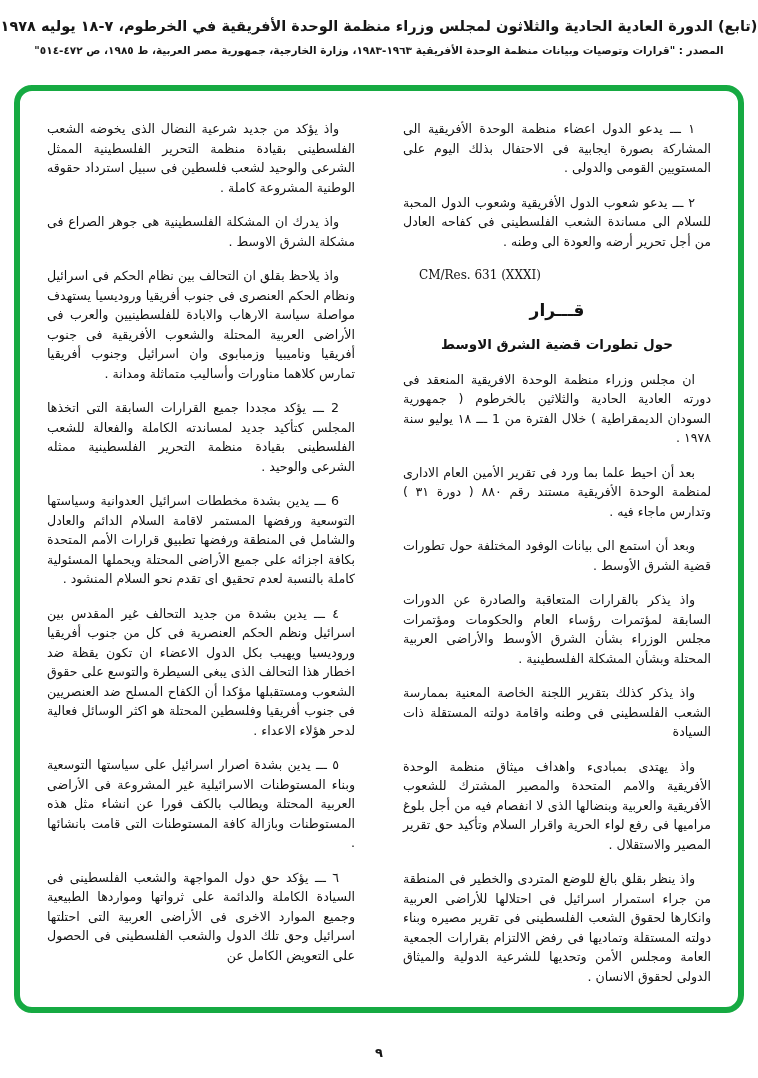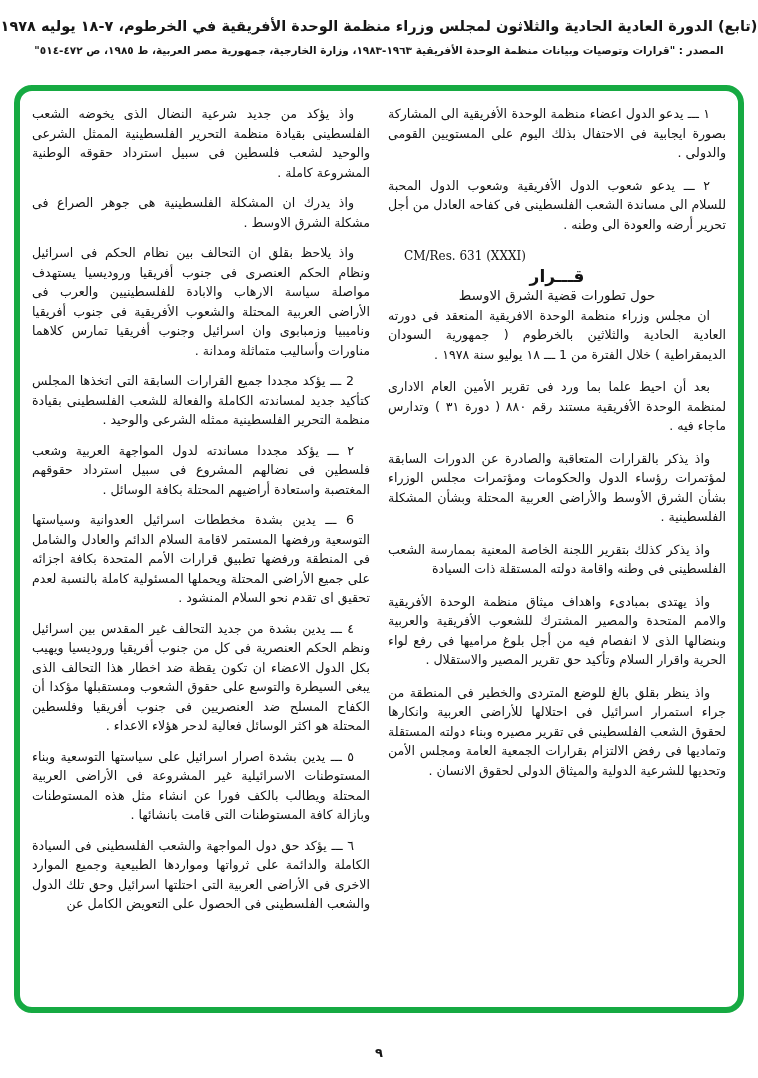--- a/index.html
+++ b/index.html
@@ -51,21 +51,21 @@
   }
   .col {
     flex: 1 1 0;
     direction: rtl;
     text-align: justify;
     font-size: 12.6px;
     line-height: 19.5px;
     color: #131313;
   }
   .col p {
-    margin: 0;
+    margin: 15px;
     text-indent: 16px;
   }
   .col-right p.para { margin-bottom: 13px; }
   .col-left  p.para { margin-bottom: 11px; }
   .res-ref {
     direction: ltr;
     text-align: left;
     font-family: "DejaVu Serif", serif;
     font-size: 12px;
     margin: 16px 0 16px 0;
@@ -74,21 +74,21 @@
   }
   .res-heading {
     text-align: center;
     font-weight: bold;
     font-size: 17px;
     margin: 0 0 10px 0;
     text-indent: 0 !important;
   }
   .res-subheading {
     text-align: center;
-    font-weight: normal;
+    font-weight: bold;
     font-size: 13.5px;
     margin: 0 0 16px 0;
     text-indent: 0 !important;
   }
   .page-number {
     position: absolute;
     left: 0; bottom: 18px;
     width: 100%;
     text-align: center;
     font-size: 13px;
@@ -111,32 +111,32 @@
       <div class="col col-right">
         <p class="para">١ ـــ يدعو الدول اعضاء منظمة الوحدة الأفريقية الى المشاركة بصورة ايجابية فى الاحتفال بذلك اليوم على المستويين القومى والدولى .</p>
         <p class="para">٢ ـــ يدعو شعوب الدول الأفريقية وشعوب الدول المحبة للسلام الى مساندة الشعب الفلسطينى فى كفاحه العادل من أجل تحرير أرضه والعودة الى وطنه .</p>
 
         <p class="res-ref">CM/Res. 631 (XXXI)</p>
         <p class="res-heading">قـــرار</p>
         <p class="res-subheading">حول تطورات قضية الشرق الاوسط</p>
 
         <p class="para">ان مجلس وزراء منظمة الوحدة الافريقية المنعقد فى دورته العادية الحادية والثلاثين بالخرطوم ( جمهورية السودان الديمقراطية ) خلال الفترة من 1 ـــ ١٨ يوليو سنة ١٩٧٨ .</p>
         <p class="para">بعد أن احيط علما بما ورد فى تقرير الأمين العام الادارى لمنظمة الوحدة الأفريقية مستند رقم ٨٨٠ ( دورة ٣١ ) وتدارس ماجاء فيه .</p>
-        <p class="para">واذ يذكر بالقرارات المتعاقبة والصادرة عن الدورات السابقة لمؤتمرات رؤساء الدول والحكومات ومؤتمرات مجلس الوزراء بشأن الشرق الأوسط والأراضى العربية المحتلة وبشأن المشكلة الفلسطينية .</p>
+        <p class="para">وبعد أن استمع الى بيانات الوفود المختلفة حول تطورات قضية الشرق الأوسط .</p>
+        <p class="para">واذ يذكر بالقرارات المتعاقبة والصادرة عن الدورات السابقة لمؤتمرات رؤساء العام والحكومات ومؤتمرات مجلس الوزراء بشأن الشرق الأوسط والأراضى العربية المحتلة وبشأن المشكلة الفلسطينية .</p>
         <p class="para">واذ يذكر كذلك بتقرير اللجنة الخاصة المعنية بممارسة الشعب الفلسطينى فى وطنه واقامة دولته المستقلة ذات السيادة</p>
         <p class="para">واذ يهتدى بمبادىء واهداف ميثاق منظمة الوحدة الأفريقية والامم المتحدة والمصير المشترك للشعوب الأفريقية والعربية وبنضالها الذى لا انفصام فيه من أجل بلوغ مراميها فى رفع لواء الحرية واقرار السلام وتأكيد حق تقرير المصير والاستقلال .</p>
         <p class="para">واذ ينظر بقلق بالغ للوضع المتردى والخطير فى المنطقة من جراء استمرار اسرائيل فى احتلالها للأراضى العربية وانكارها لحقوق الشعب الفلسطينى فى تقرير مصيره وبناء دولته المستقلة وتماديها فى رفض الالتزام بقرارات الجمعية العامة ومجلس الأمن وتحديها للشرعية الدولية والميثاق الدولى لحقوق الانسان .</p>
       </div>
 
       <div class="col col-left">
         <p class="para">واذ يؤكد من جديد شرعية النضال الذى يخوضه الشعب الفلسطينى بقيادة منظمة التحرير الفلسطينية الممثل الشرعى والوحيد لشعب فلسطين فى سبيل استرداد حقوقه الوطنية المشروعة كاملة .</p>
         <p class="para">واذ يدرك ان المشكلة الفلسطينية هى جوهر الصراع فى مشكلة الشرق الاوسط .</p>
         <p class="para">واذ يلاحظ بقلق ان التحالف بين نظام الحكم فى اسرائيل ونظام الحكم العنصرى فى جنوب أفريقيا وروديسيا يستهدف مواصلة سياسة الارهاب والابادة للفلسطينيين والعرب فى الأراضى العربية المحتلة والشعوب الأفريقية فى جنوب أفريقيا وناميبيا وزمبابوى وان اسرائيل وجنوب أفريقيا تمارس كلاهما مناورات وأساليب متماثلة ومدانة .</p>
         <p class="para">2 ـــ يؤكد مجددا جميع القرارات السابقة التى اتخذها المجلس كتأكيد جديد لمساندته الكاملة والفعالة للشعب الفلسطينى بقيادة منظمة التحرير الفلسطينية ممثله الشرعى والوحيد .</p>
-        <p class="para">٢ ـــ يؤكد مجددا مساندته لدول المواجهة العربية وشعب فلسطين فى نضالهم المشروع فى سبيل استرداد حقوقهم المغتصبة واستعادة أراضيهم المحتلة بكافة الوسائل .</p>
         <p class="para">6 ـــ يدين بشدة مخططات اسرائيل العدوانية وسياستها التوسعية ورفضها المستمر لاقامة السلام الدائم والعادل والشامل فى المنطقة ورفضها تطبيق قرارات الأمم المتحدة بكافة اجزائه على جميع الأراضى المحتلة ويحملها المسئولية كاملة بالنسبة لعدم تحقيق اى تقدم نحو السلام المنشود .</p>
         <p class="para">٤ ـــ يدين بشدة من جديد التحالف غير المقدس بين اسرائيل ونظم الحكم العنصرية فى كل من جنوب أفريقيا وروديسيا ويهيب بكل الدول الاعضاء ان تكون يقظة ضد اخطار هذا التحالف الذى يبغى السيطرة والتوسع على حقوق الشعوب ومستقبلها مؤكدا أن الكفاح المسلح ضد العنصريين فى جنوب أفريقيا وفلسطين المحتلة هو اكثر الوسائل فعالية لدحر هؤلاء الاعداء .</p>
         <p class="para">٥ ـــ يدين بشدة اصرار اسرائيل على سياستها التوسعية وبناء المستوطنات الاسرائيلية غير المشروعة فى الأراضى العربية المحتلة ويطالب بالكف فورا عن انشاء مثل هذه المستوطنات وبازالة كافة المستوطنات التى قامت بانشائها .</p>
         <p class="para">٦ ـــ يؤكد حق دول المواجهة والشعب الفلسطينى فى السيادة الكاملة والدائمة على ثرواتها ومواردها الطبيعية وجميع الموارد الاخرى فى الأراضى العربية التى احتلتها اسرائيل وحق تلك الدول والشعب الفلسطينى فى الحصول على التعويض الكامل عن</p>
       </div>
 
     </div>
   </div>
 
   <div class="page-number">٩</div>

